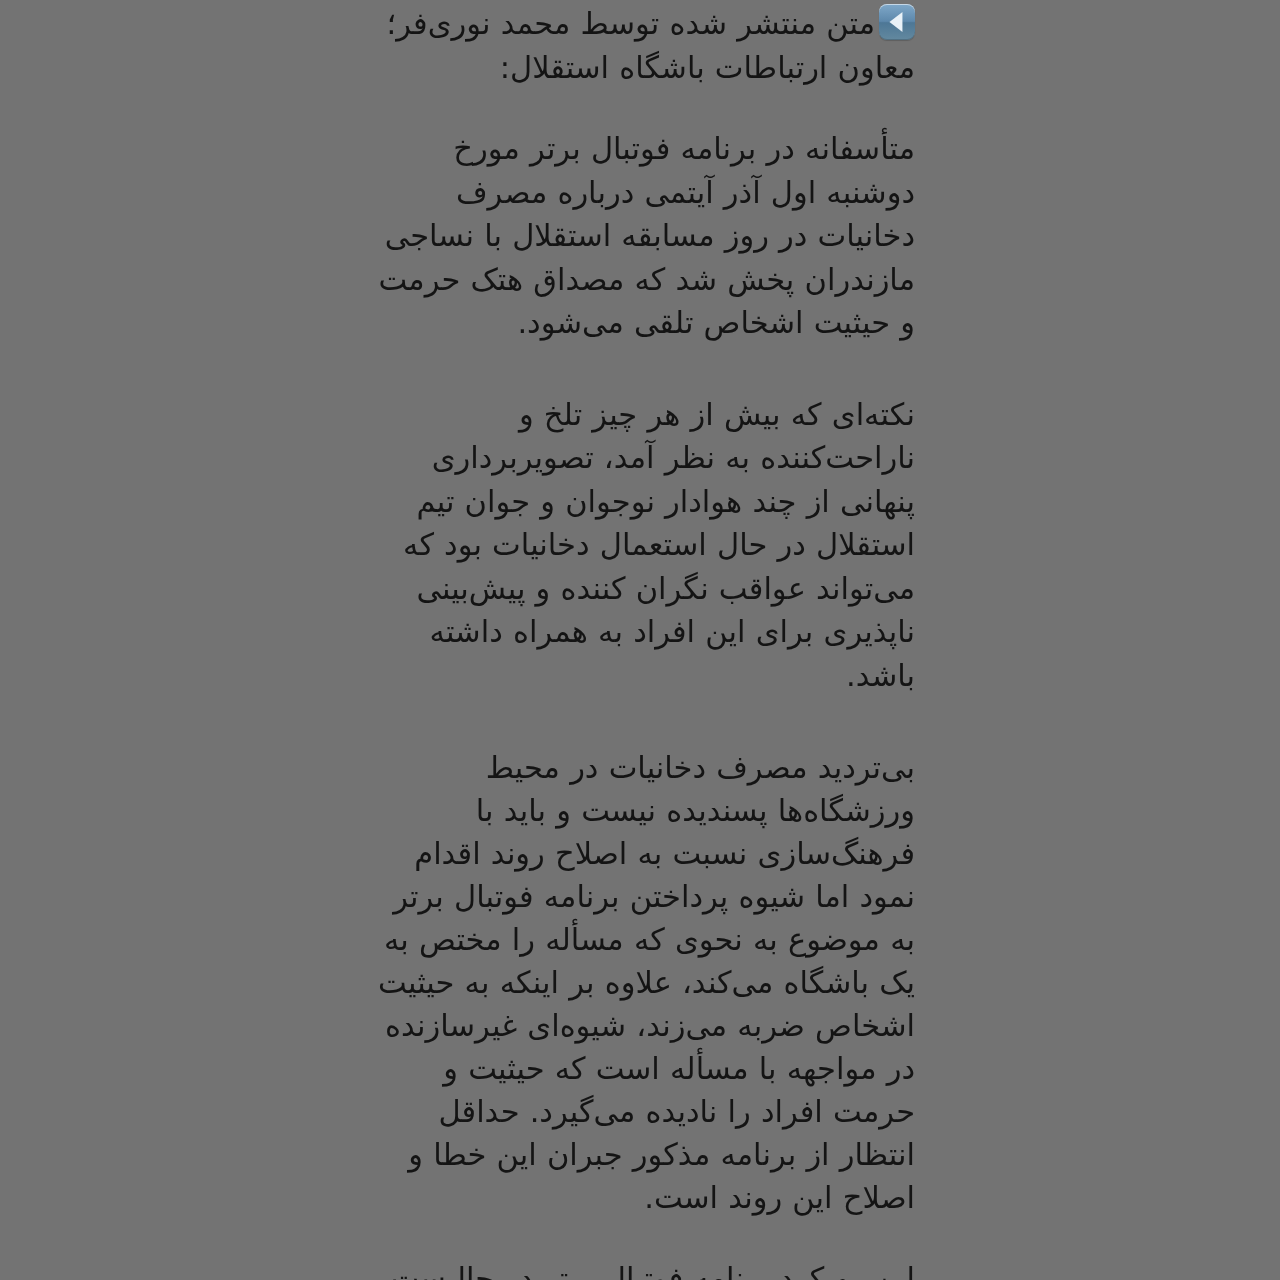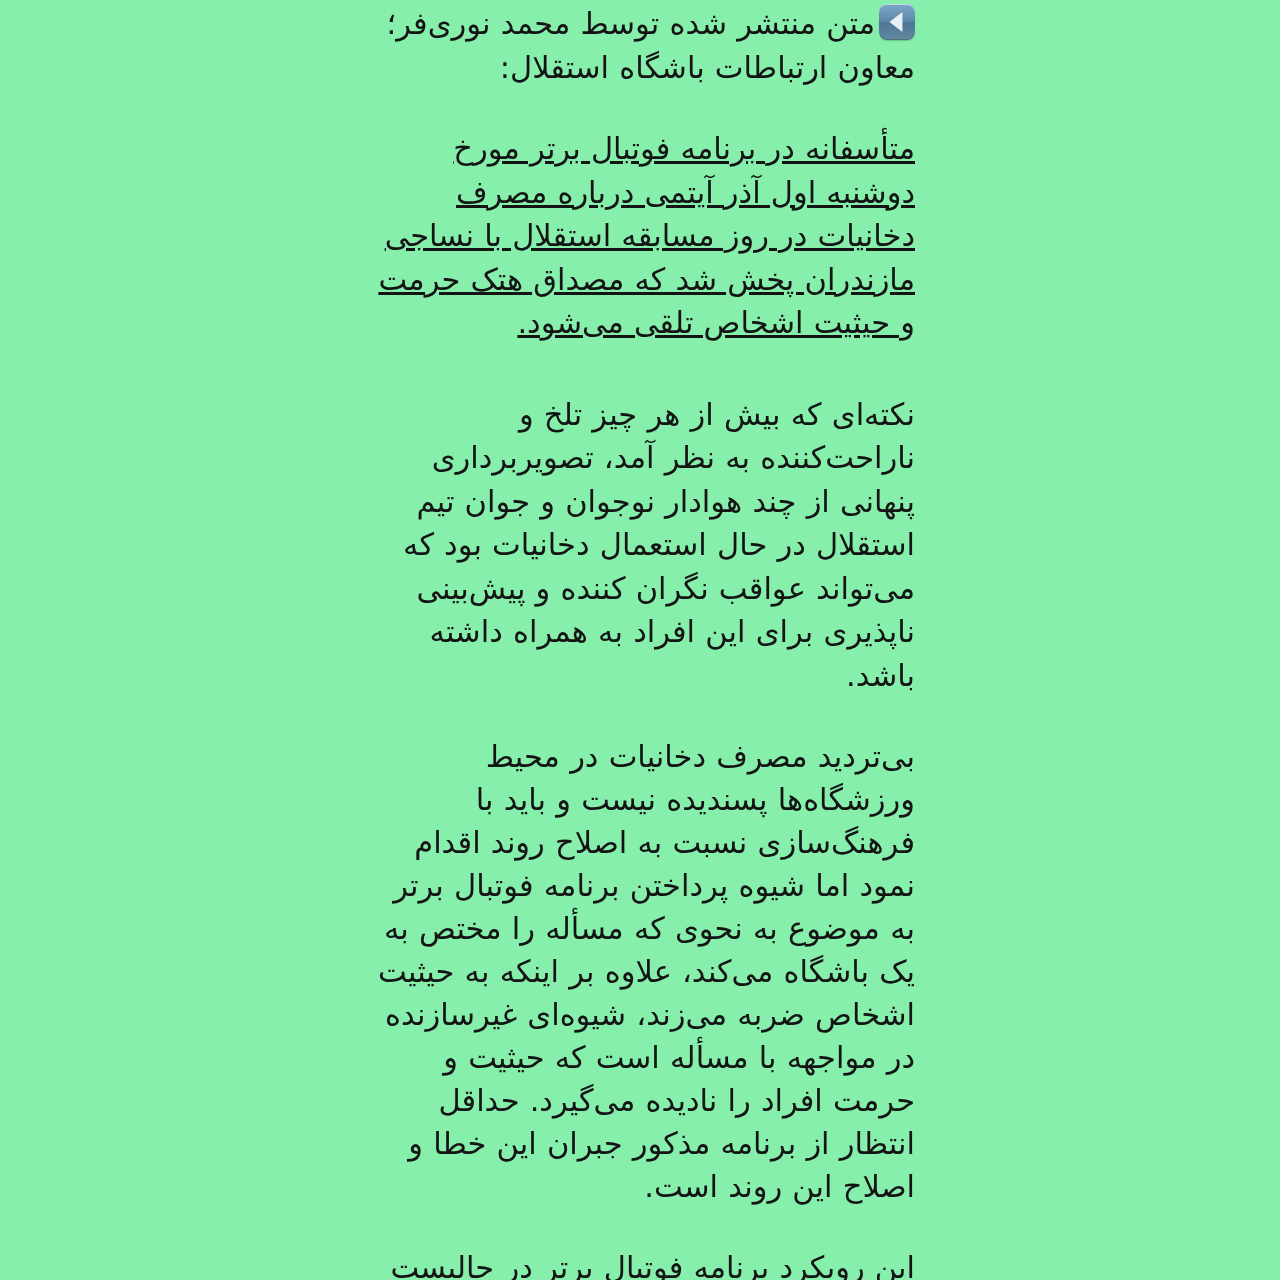--- a/index.html
+++ b/index.html
@@ -12,21 +12,21 @@
     height: 1280px;
     background: #ffffff;
     font-family: "DejaVu Sans", "Liberation Sans", sans-serif;
     overflow: hidden;
   }
 
   #page {
     position: relative;
     width: 1280px;
     height: 1280px;
-    background: #86efac;
+    background: #737373;
   }
 
   
   #text-column {
     position: absolute;
     top: 0px;
     right: 365px;          
     width: 555px;
     direction: rtl;
     text-align: right;
@@ -43,23 +43,23 @@
     margin: 0;
     -webkit-font-smoothing: antialiased;
   }
 
   
   #block-header {
     margin-top: 2px;
   }
 
   
-  #block-p1 { margin-top: 38px; text-decoration: underline; }
+  #block-p1 { margin-top: 38px; }
   #block-p2 { margin-top: 48px; }
-  #block-p3 { margin-top: 38px; line-height: 43px; }
+  #block-p3 { margin-top: 49px; line-height: 43px; }
   #block-p4 { margin-top: 38px; }
 
   
   .emoji-arrow {
     display: inline-block;
     vertical-align: -6px;
     width: 36px;
     height: 36px;
     border-radius: 8px;
     background: linear-gradient(180deg, #7fa8c9 0%, #5d88ab 48%, #4d7796 52%, #63899f 100%);

